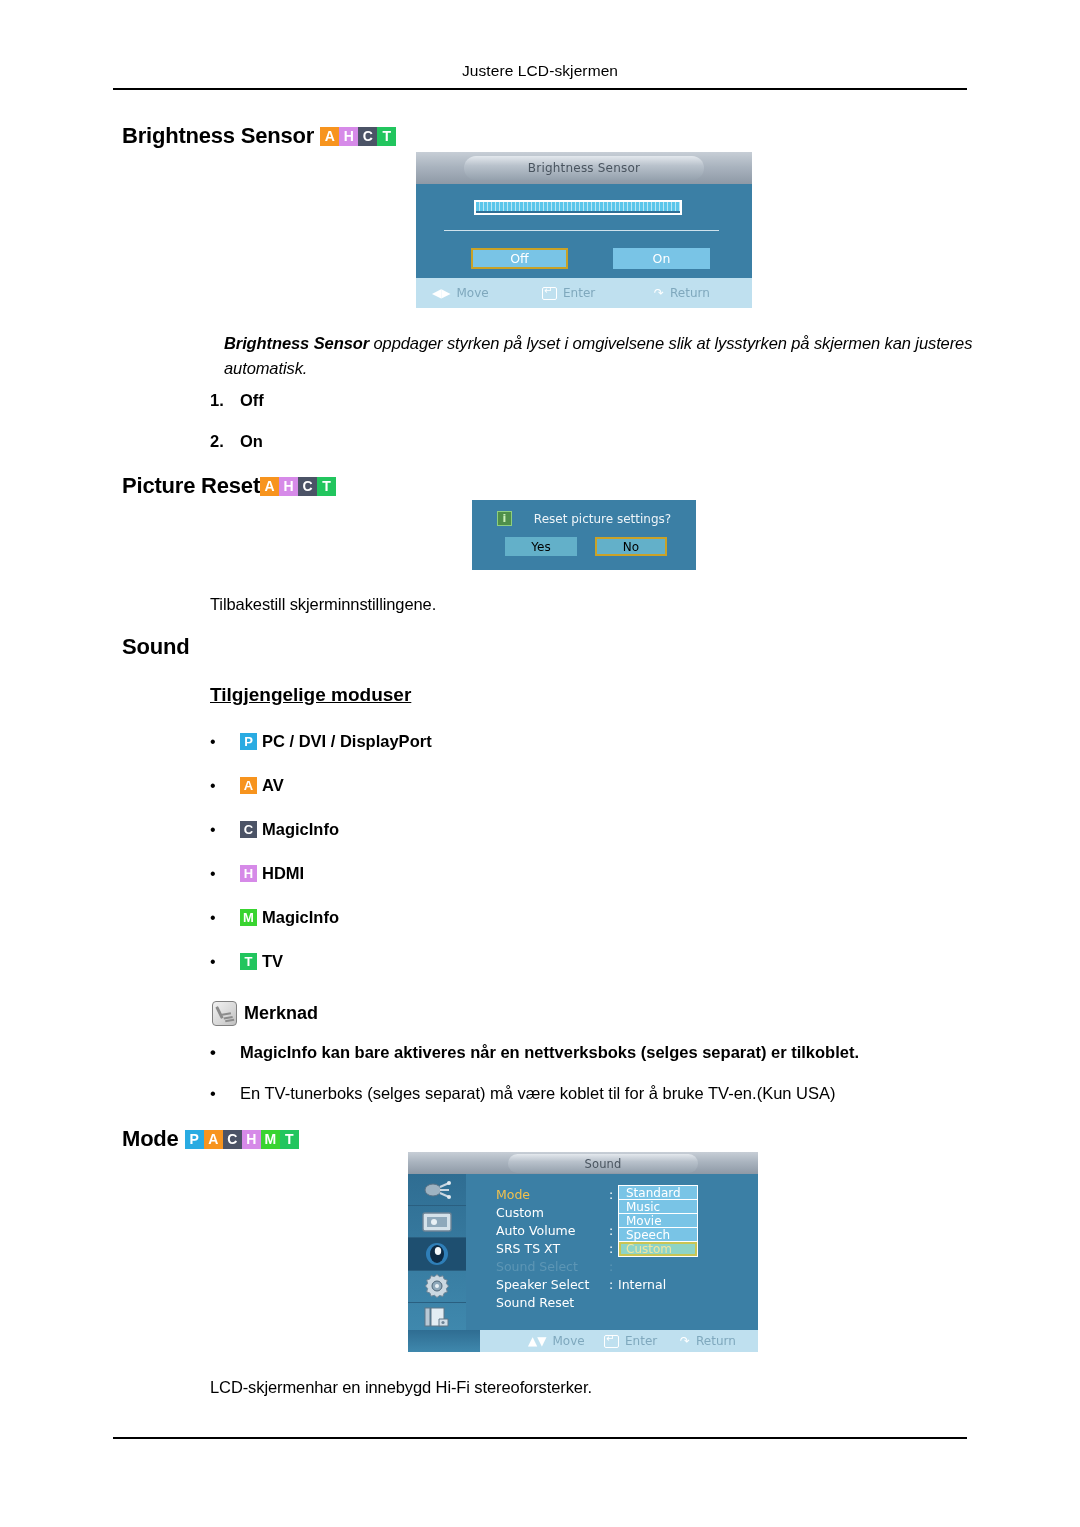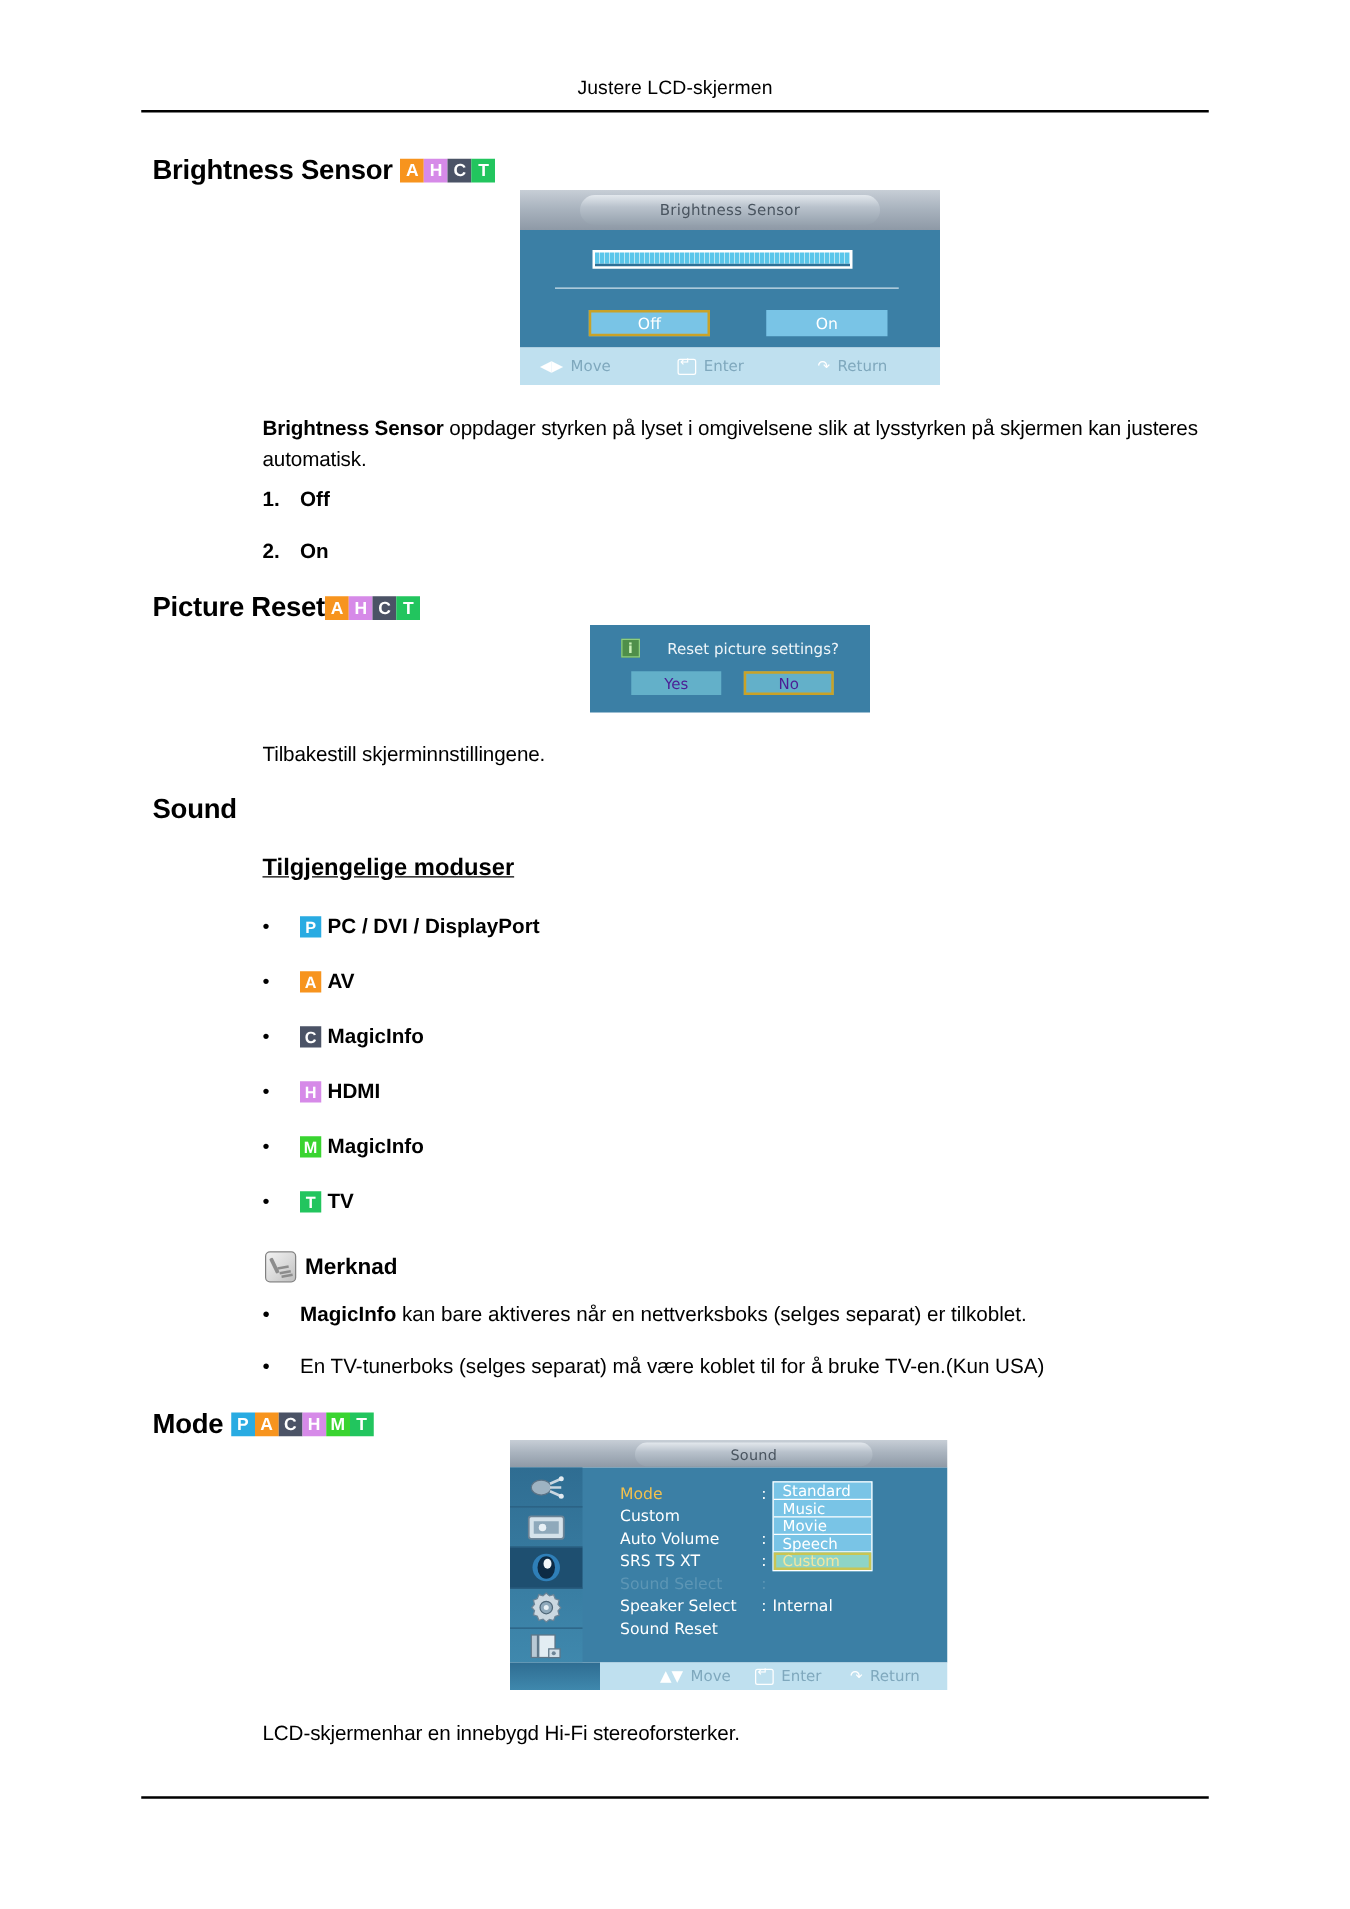--- a/index.html
+++ b/index.html
@@ -312,21 +312,21 @@
   }
   .reset-q {
     color: #eef5f9;
     font-size: 12px;
   }
   .reset-btn {
     position: absolute;
     top: 37px;
     height: 19px;
     background: #63b0c9;
-    color: #4c1d95;
+    color: #000000;
     font-size: 12px;
     display: flex;
     align-items: center;
     justify-content: center;
     box-sizing: border-box;
   }
   .reset-btn.sel { border: 2px solid #c9a227; }
   #btn-yes { left: 33px; width: 72px; }
   #btn-no  { left: 123px; width: 72px; }
 
@@ -463,21 +463,21 @@
         <span class="ficon-enter"></span>
         <span>Enter</span>
       </div>
       <div class="fitem">
         <span class="ficon">↷</span>
         <span>Return</span>
       </div>
     </div>
   </div>
 
-  <div class="body-text" style="left:210px; top:331px; width:755px;">
+  <div class="body-text" style="left:224px; top:331px; width:755px;font-style:italic;">
     <b>Brightness Sensor</b><span> oppdager styrken på lyset i omgivelsene slik at lysstyrken på skjermen kan justeres automatisk.</span>
   </div>
 
   <div class="num-item" style="left:210px; top:391px;">
     <span class="num">1.</span><span>Off</span>
   </div>
   <div class="num-item" style="left:210px; top:432px;">
     <span class="num">2.</span><span>On</span>
   </div>
 
@@ -537,21 +537,21 @@
     <span class="bullet-dot">•</span>
     <span class="badge sm badge-T">T</span>
     <span class="lbl">TV</span>
   </div>
 
   <div class="note-head" style="left:212px; top:1001px;">
     <span class="note-icon"></span>
     <span>Merknad</span>
   </div>
 
-  <div class="note-bullet" style="left:210px; top:1043px;">
+  <div class="note-bullet" style="left:210px; top:1043px;font-weight:bold;">
     <span class="bd">•</span><b>MagicInfo</b><span> kan bare aktiveres når en nettverksboks (selges separat) er tilkoblet.</span>
   </div>
   <div class="note-bullet" style="left:210px; top:1084px;">
     <span class="bd">•</span><span>En TV-tunerboks (selges separat) må være koblet til for å bruke TV-en.(Kun USA)</span>
   </div>
 
   <div class="h-section" style="left:122px; top:1126px;">
     <span>Mode</span>
     <span class="badges">
       <span class="badge badge-P">P</span>

